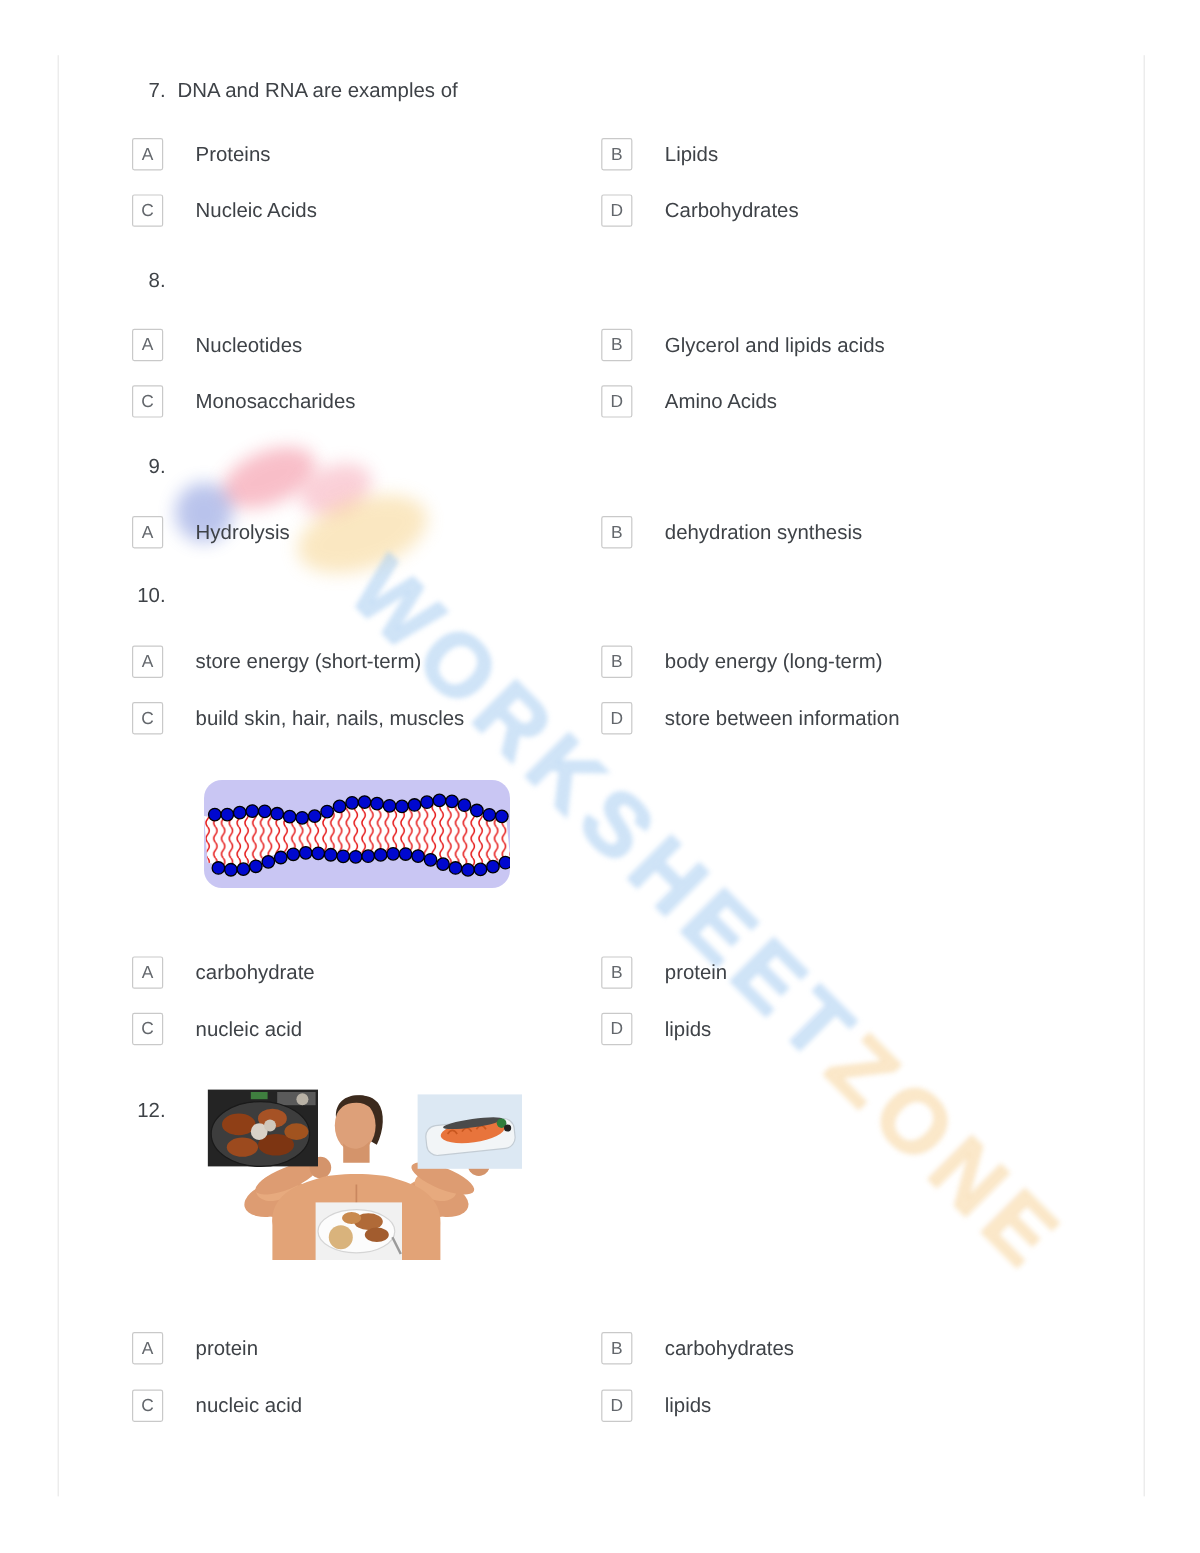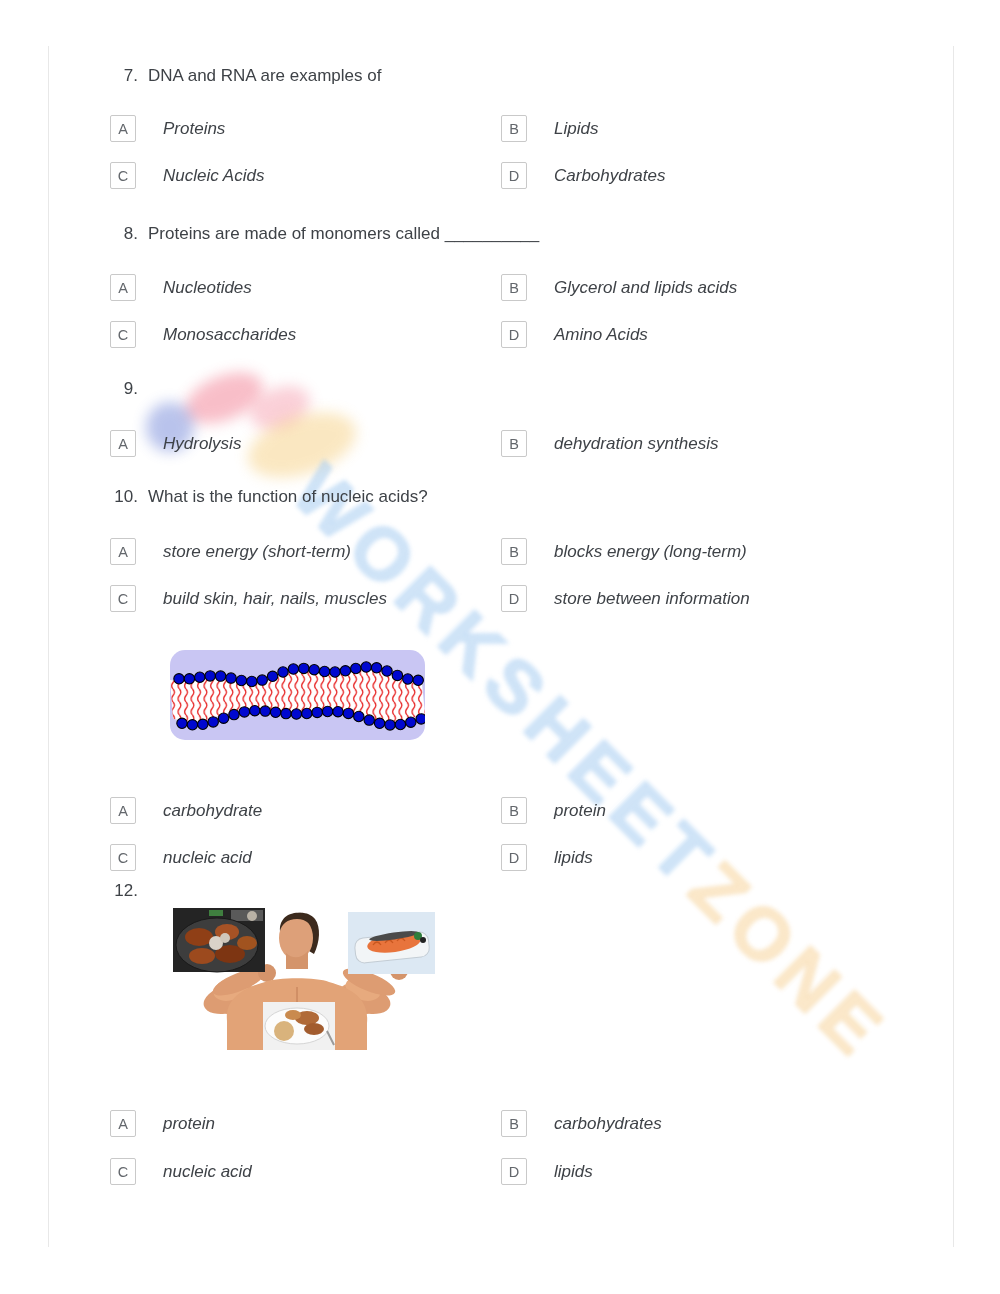--- a/index.html
+++ b/index.html
@@ -31,21 +31,21 @@
   .qnum{position:absolute;left:88px;width:50px;text-align:right;font-size:17px;color:#3e4247;}
   .qtext{position:absolute;left:148px;font-size:17px;color:#3e4247;white-space:nowrap;}
   .caption{position:absolute;left:164px;font-size:17px;color:#3e4247;white-space:nowrap;z-index:2;}
 
   
   .opt{position:absolute;height:27px;display:flex;align-items:center;z-index:2;}
   .optbox{
     width:26px;height:27px;box-sizing:border-box;border:1px solid #c9c9c9;border-radius:2px;
     color:#63676c;font-size:14.5px;display:flex;align-items:center;justify-content:center;background:#fff;
   }
-  .optlabel{margin-left:27px;font-size:17px;color:#3e4247;white-space:nowrap;font-style:italic;}
+  .optlabel{margin-left:27px;font-size:17px;color:#3e4247;white-space:nowrap;}
 
   .img-holder{position:absolute;z-index:2;line-height:0;}
 </style>
 </head>
 <body>
 
 <div class="page">
 
   <div class="blob blob-red1"></div>
   <div class="blob blob-red2"></div>
@@ -74,21 +74,20 @@
     <span class="optbox">C</span>
     <span class="optlabel">Nucleic Acids</span>
   </div>
   <div class="opt" style="top:162px;left:501px">
     <span class="optbox">D</span>
     <span class="optlabel">Carbohydrates</span>
   </div>
 
   <div class="qhead" style="top:224px">
     <span class="qnum">8.</span>
-    <span class="qtext">Proteins are made of monomers called __________</span>
   </div>
   <div class="opt" style="top:274px;left:110px">
     <span class="optbox">A</span>
     <span class="optlabel">Nucleotides</span>
   </div>
   <div class="opt" style="top:274px;left:501px">
     <span class="optbox">B</span>
     <span class="optlabel">Glycerol and lipids acids</span>
   </div>
   <div class="opt" style="top:321px;left:110px">
@@ -107,29 +106,28 @@
     <span class="optbox">A</span>
     <span class="optlabel">Hydrolysis</span>
   </div>
   <div class="opt" style="top:430px;left:501px">
     <span class="optbox">B</span>
     <span class="optlabel">dehydration synthesis</span>
   </div>
 
   <div class="qhead" style="top:487px">
     <span class="qnum">10.</span>
-    <span class="qtext">What is the function of nucleic acids?</span>
   </div>
   <div class="opt" style="top:538px;left:110px">
     <span class="optbox">A</span>
     <span class="optlabel">store energy (short-term)</span>
   </div>
   <div class="opt" style="top:538px;left:501px">
     <span class="optbox">B</span>
-    <span class="optlabel">blocks energy (long-term)</span>
+    <span class="optlabel">body energy (long-term)</span>
   </div>
   <div class="opt" style="top:585px;left:110px">
     <span class="optbox">C</span>
     <span class="optlabel">build skin, hair, nails, muscles</span>
   </div>
   <div class="opt" style="top:585px;left:501px">
     <span class="optbox">D</span>
     <span class="optlabel">store between information</span>
   </div>
 
@@ -203,21 +201,21 @@
   </div>
   <div class="opt" style="top:844px;left:110px">
     <span class="optbox">C</span>
     <span class="optlabel">nucleic acid</span>
   </div>
   <div class="opt" style="top:844px;left:501px">
     <span class="optbox">D</span>
     <span class="optlabel">lipids</span>
   </div>
 
-  <div class="qhead" style="top:881px">
+  <div class="qhead" style="top:916px">
     <span class="qnum">12.</span>
   </div>
   <div class="img-holder" style="top:905px;left:173px;width:262px;height:145px">
     <svg width="262" height="145" viewBox="0 0 262 145">
 
       <g>
         <path d="M107,24 C110,7 133,3 142,14 C148,22 147,37 141,49 L136,46 C141,34 140,20 129,15 C119,11 110,16 107,24 Z" fill="#3c2a1d"></path>
         <ellipse cx="123" cy="33" rx="17" ry="22" fill="#dda079"></ellipse>
         <path d="M107,26 C106,12 118,6 129,8 C139,10 145,18 144,30 C140,20 133,14 124,14 C114,14 109,19 107,26 Z" fill="#3c2a1d"></path>
         <path d="M113,48 L113,64 L135,64 L135,46 C128,54 119,54 113,48 Z" fill="#d4946b"></path>

